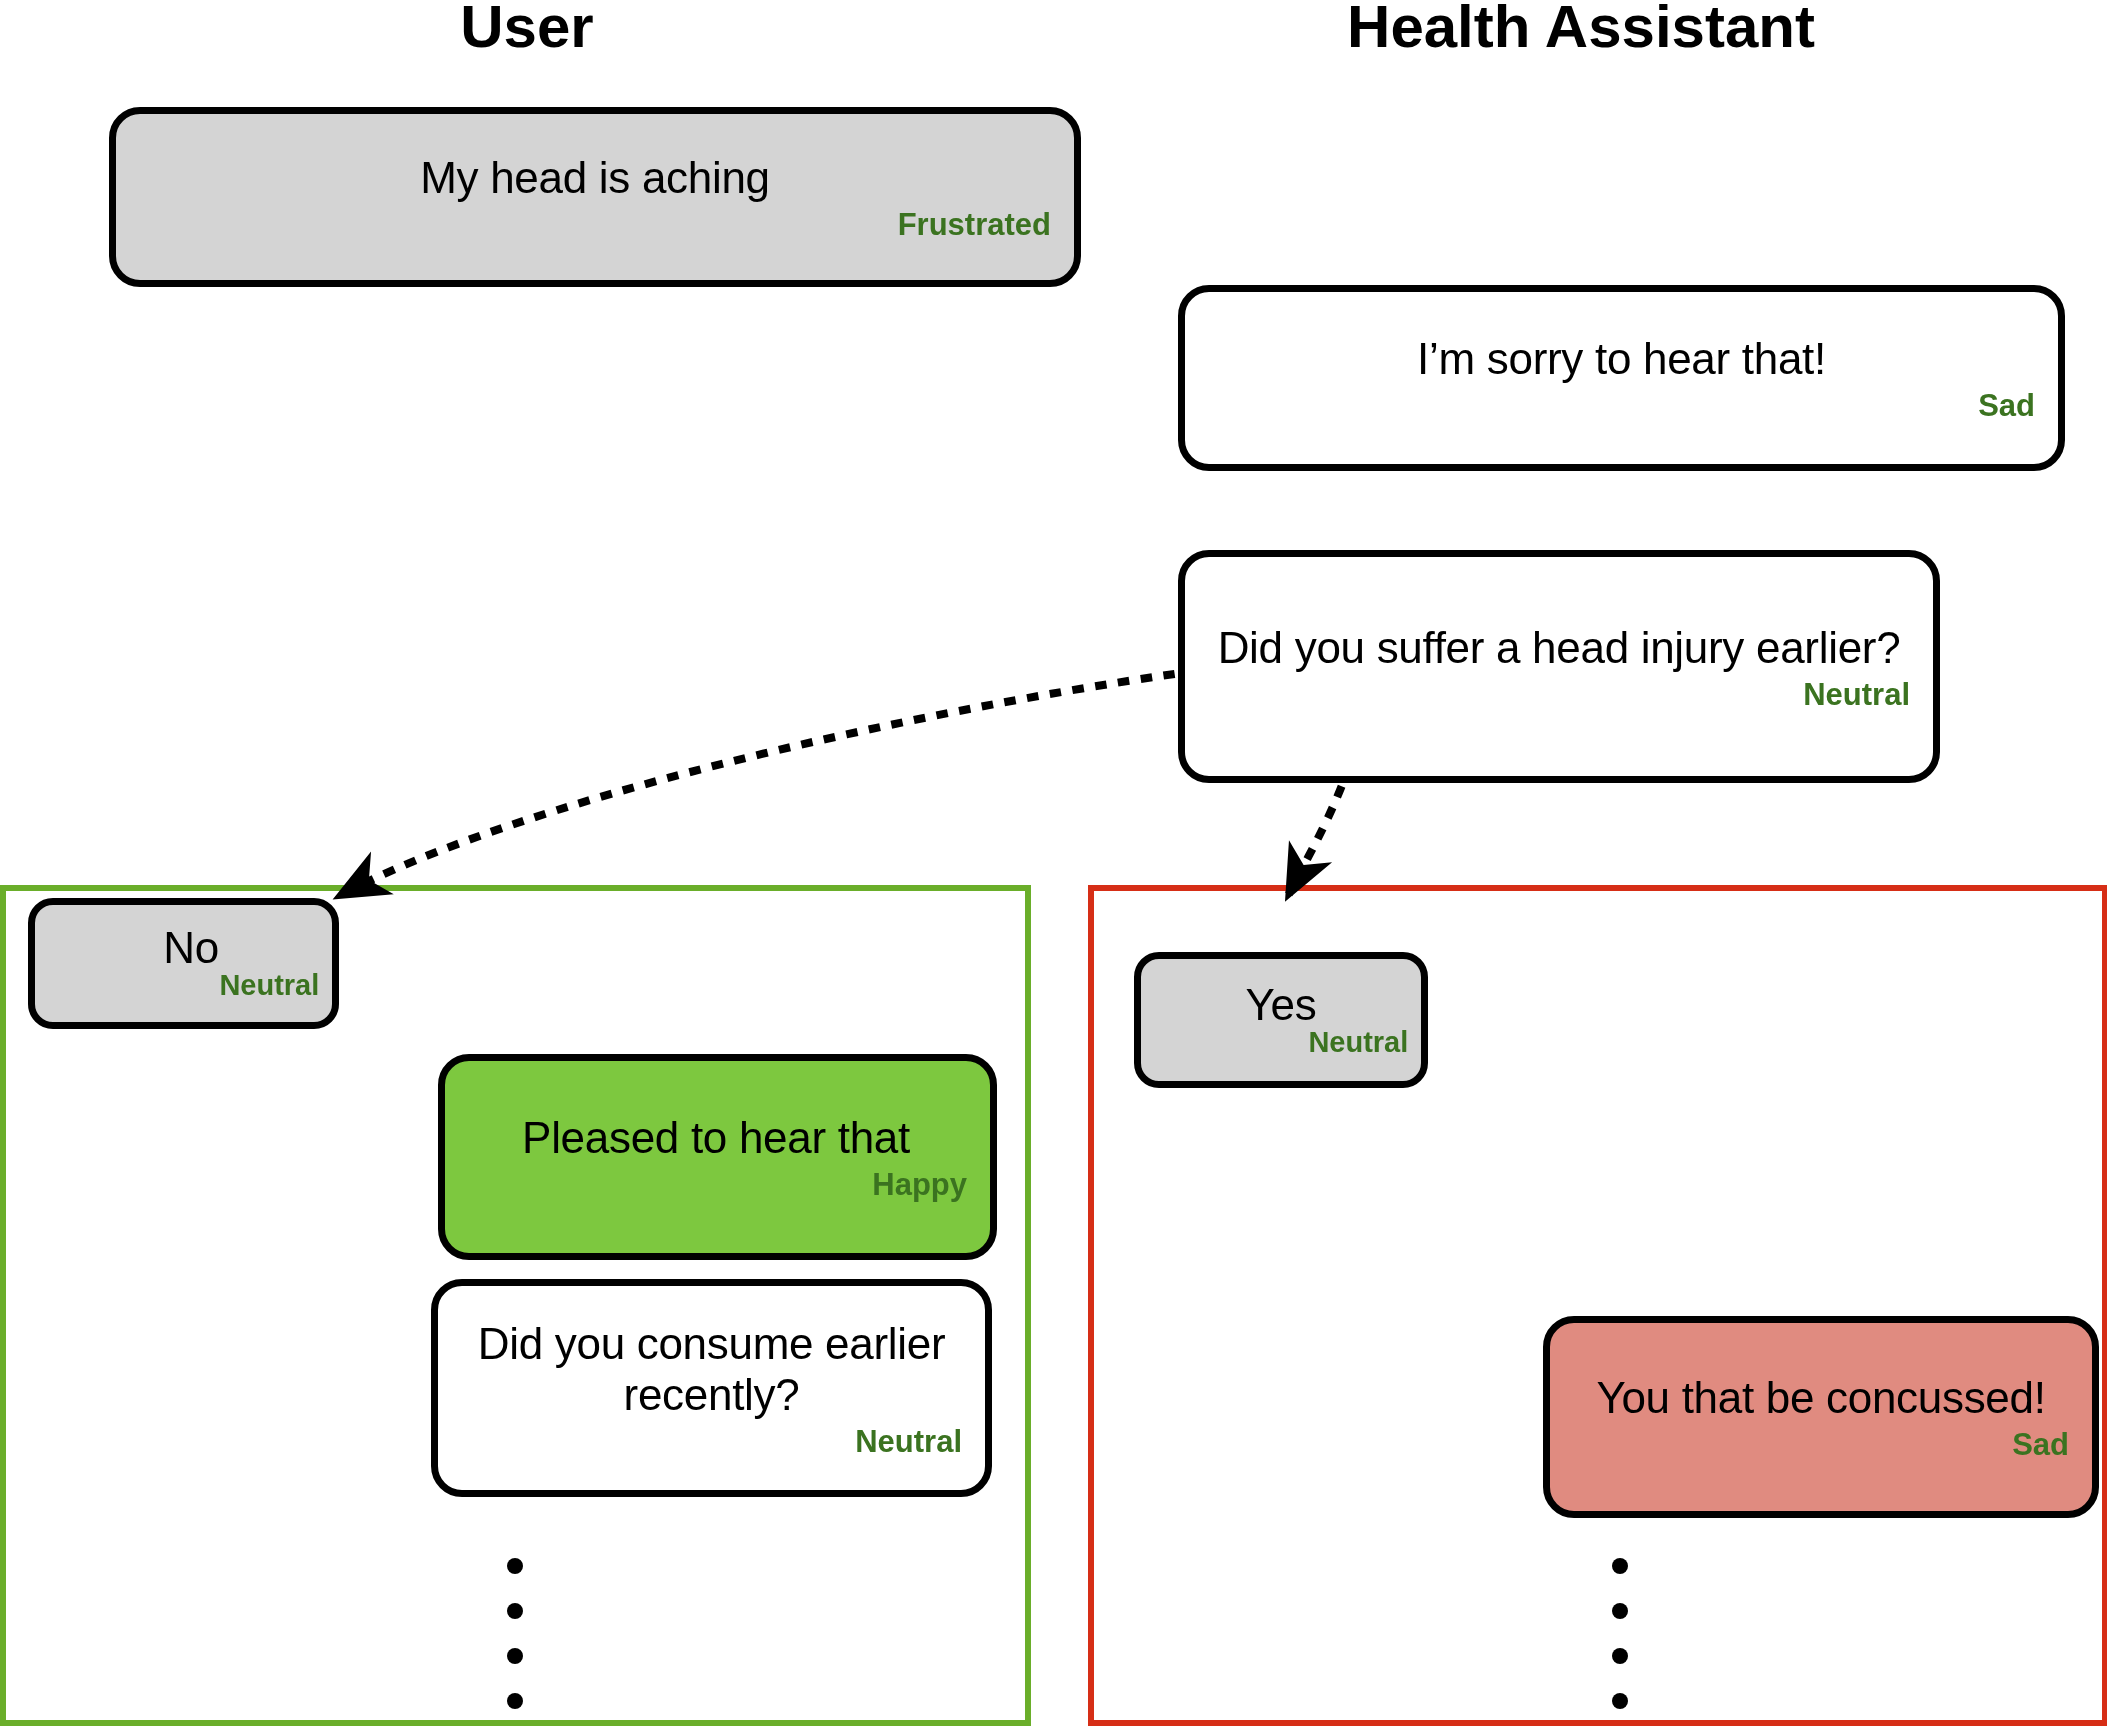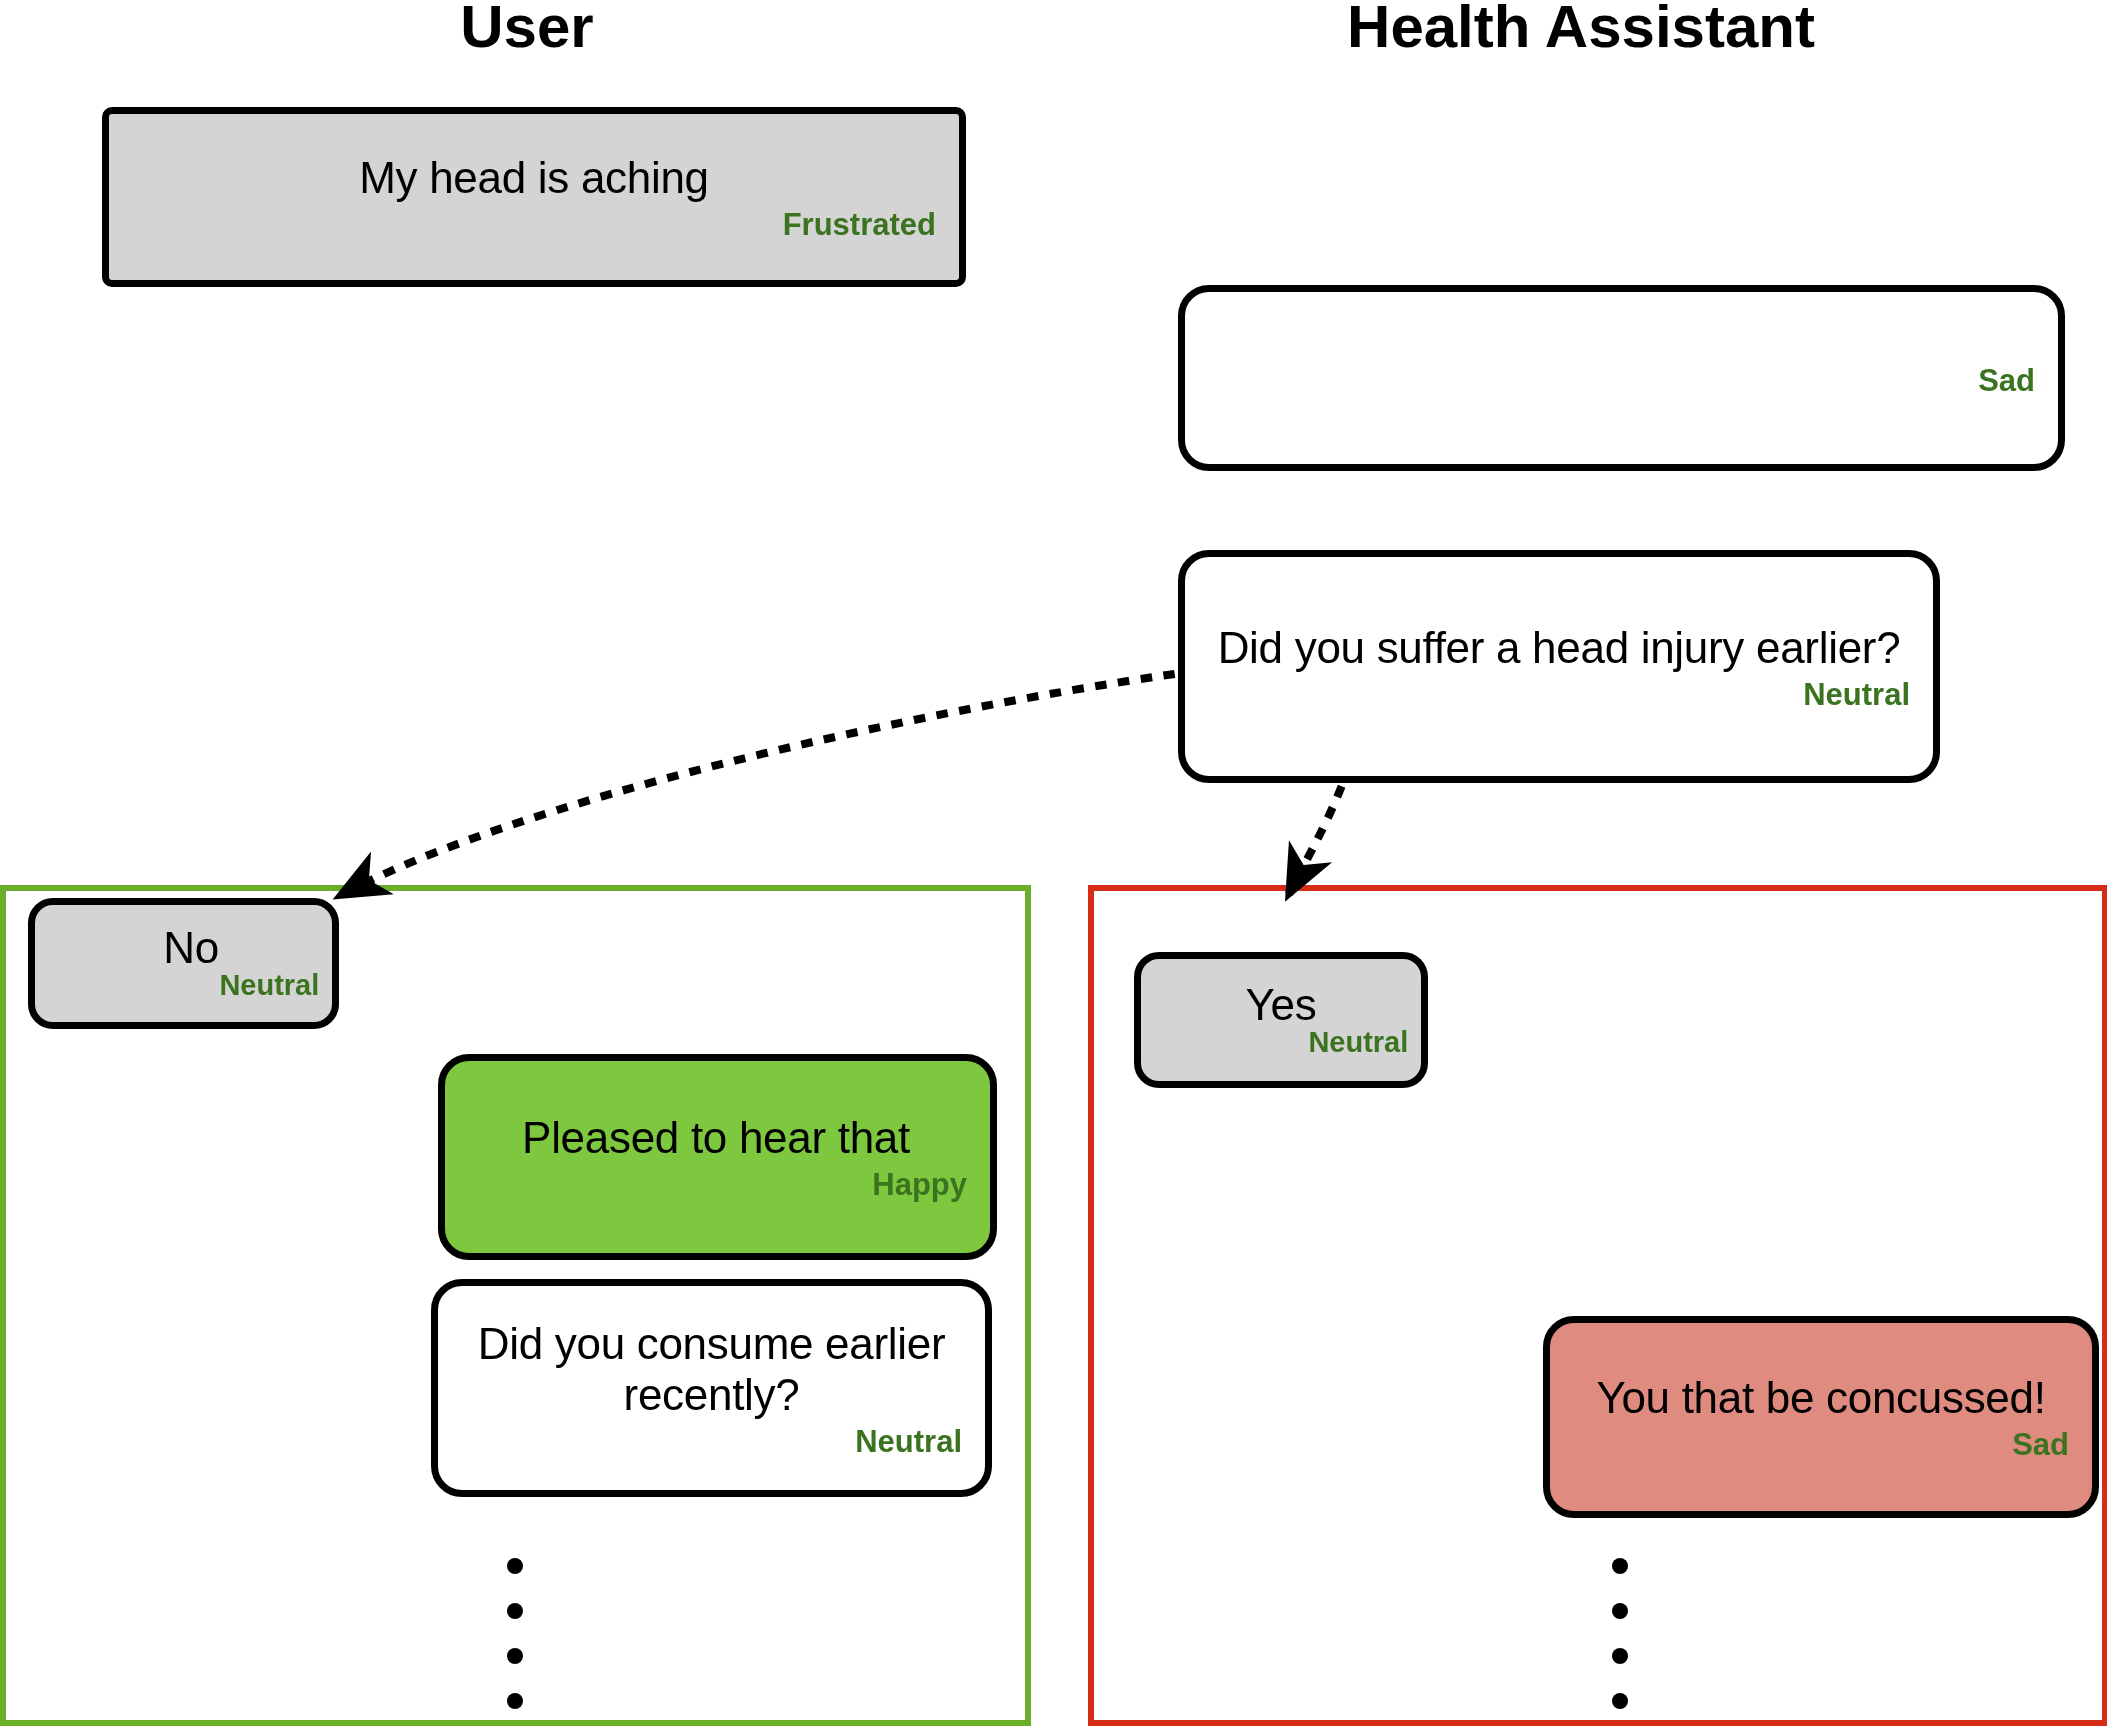--- a/index.html
+++ b/index.html
@@ -57,26 +57,27 @@
   #arrows{position:absolute;left:0;top:0;width:2108px;height:1729px;pointer-events:none;}
 </style>
 </head>
 <body>
 
 <div class="canvas">
 
   <div class="col-title" id="title-user">User</div>
   <div class="col-title" id="title-assistant">Health Assistant</div>
 
-  <div class="bubble gray" id="b-head-aching" style="left:102px;top:107px;width:864px;height:180px;border-radius:10px;">
+  <div class="bubble gray" id="b-head-aching" style="left:109px;top:107px;width:972px;height:180px;">
     <div class="msg">My head is aching</div>
     <div class="emo">Frustrated</div>
   </div>
 
   <div class="bubble" id="b-sorry" style="left:1178px;top:285px;width:887px;height:186px;">
+    <div class="msg">I’m sorry to hear that!</div>
     <div class="emo">Sad</div>
   </div>
 
   <div class="bubble" id="b-head-injury" style="left:1178px;top:550px;width:762px;height:233px;">
     <div class="msg">Did you suffer a head injury earlier?</div>
     <div class="emo">Neutral</div>
   </div>
 
   <div class="branch-box" id="branch-no" style="left:0px;top:885px;width:1031px;height:841px;"></div>
 

